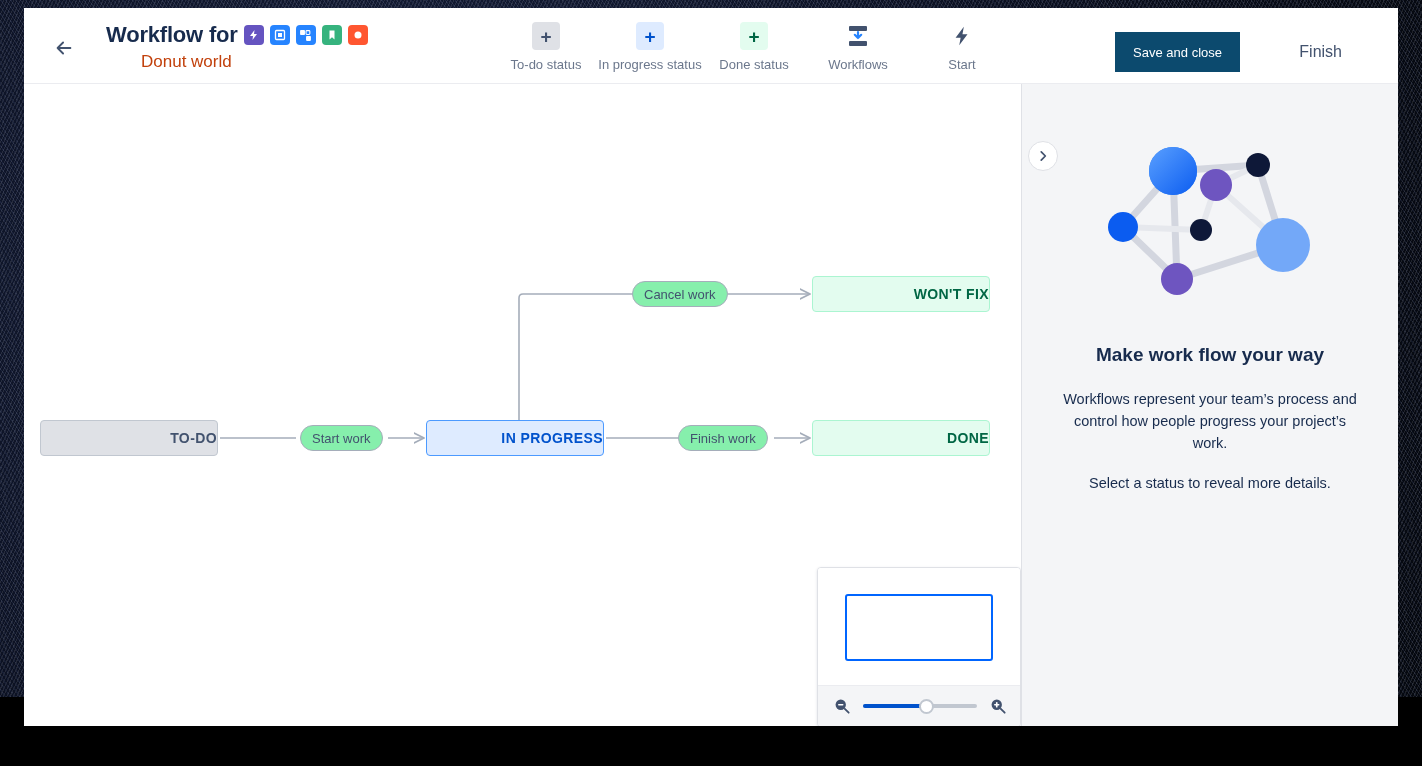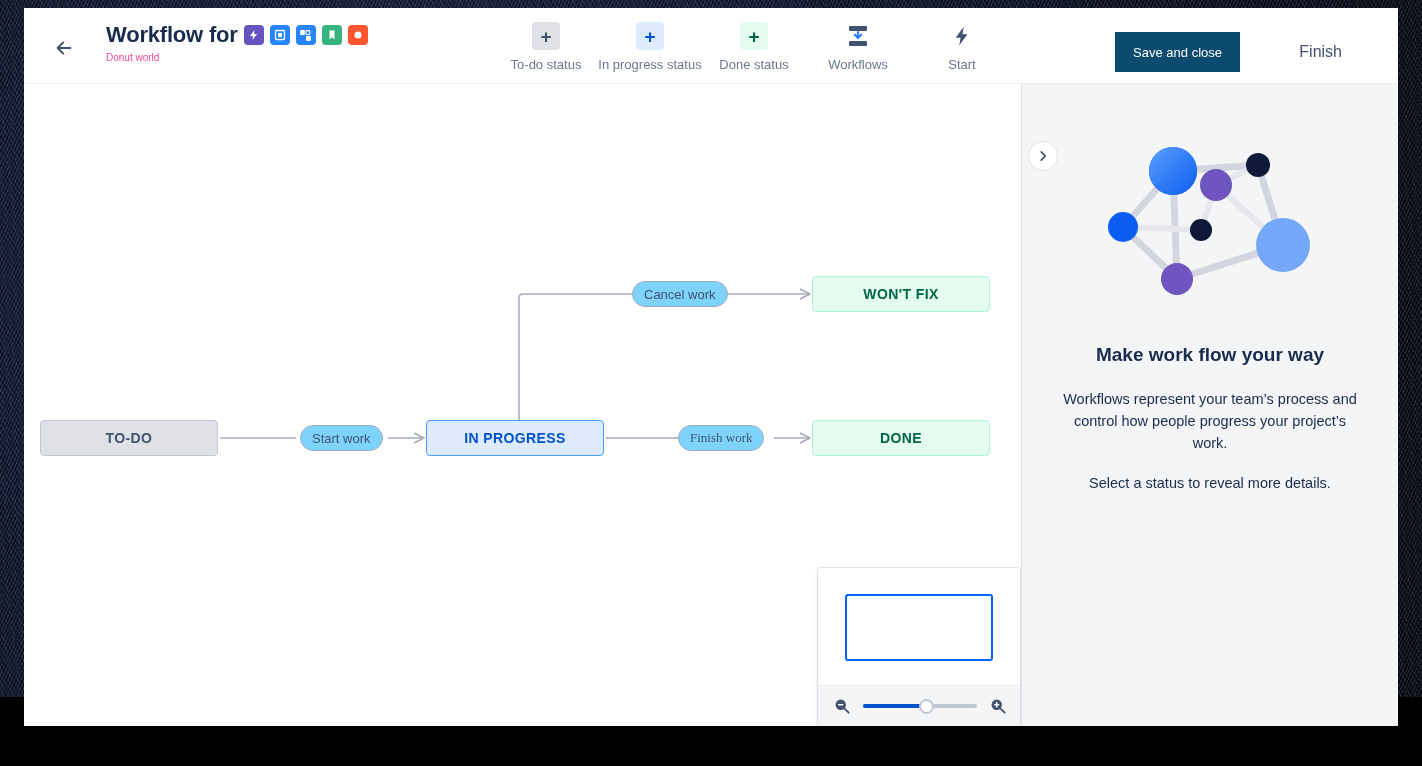--- a/index.html
+++ b/index.html
@@ -44,21 +44,21 @@
   #title-row { display: flex; align-items: center; gap: 6px; }
   #wf-title {
     font-size: 22px; font-weight: bold; color: #172b4d;
     letter-spacing: -.2px; white-space: nowrap;
   }
   .type-icon {
     width: 20px; height: 20px; border-radius: 4px;
     display: inline-flex; align-items: center; justify-content: center;
     flex: 0 0 auto;
   }
-  #wf-subtitle { font-size: 10px; color: #ec4899; margin-top: 4px; }
+  #wf-subtitle { font-size: 17px; color: #c2410c; margin-top: 4px; margin-left: 35px; }
 
   
   #toolbar {
     position: absolute; left: 470px; top: 8px;
     display: flex; align-items: flex-start; gap: 0px;
   }
   .tool {
     width: 104px;
     display: flex; flex-direction: column; align-items: center;
     cursor: pointer; padding-top: 6px;
@@ -101,32 +101,32 @@
     position: absolute; left: 1004px; top: 133px;
     width: 30px; height: 30px; border-radius: 50%;
     background: #fff; border: 1px solid #dfe1e6;
     display: flex; align-items: center; justify-content: center;
     cursor: pointer; z-index: 6;
   }
 
   
   .node {
     position: absolute;
-    display: flex; align-items: center; justify-content: center;
+    display: flex; align-items: center; justify-content: flex-end;
     border-radius: 4px; font-size: 14px; font-weight: bold;
     letter-spacing: .4px; cursor: pointer;
   }
   .node.todo { background: #dfe1e6; border: 1px solid #c1c7d0; color: #42526e; }
   .node.inprogress { background: #deebff; border: 1px solid #4c9aff; color: #0052cc; }
   .node.done { background: #e3fcef; border: 1px solid #abf5d1; color: #006644; }
 
   
   .pill {
     position: absolute;
-    background: #7dd3fc; border: 1px solid #a5adba; border-radius: 14px;
+    background: #86efac; border: 1px solid #a5adba; border-radius: 14px;
     height: 26px; padding: 0 11px;
     display: flex; align-items: center; justify-content: center;
     font-size: 13px; color: #42526e; cursor: pointer; z-index: 3;
     white-space: nowrap;
   }
   #edges { position: absolute; left: 0; top: 0; width: 997px; height: 642px; }
 
   
   #minimap {
     position: absolute; left: 793px; top: 483px;
@@ -299,21 +299,21 @@
         <span>DONE</span>
       </div>
 
       <div class="node done" style="left:788px;top:192px;width:178px;height:36px;">
         <span>WON'T FIX</span>
       </div>
 
       <div class="pill" style="left:276px;top:341px;">
         <span>Start work</span>
       </div>
-      <div class="pill" style="left:654px;top:341px;font-family:Liberation Serif, serif;">
+      <div class="pill" style="left:654px;top:341px;">
         <span>Finish work</span>
       </div>
       <div class="pill" style="left:608px;top:197px;">
         <span>Cancel work</span>
       </div>
 
       <div id="minimap">
         <div id="minimap-stage">
           <div id="minimap-viewport"></div>
         </div>

